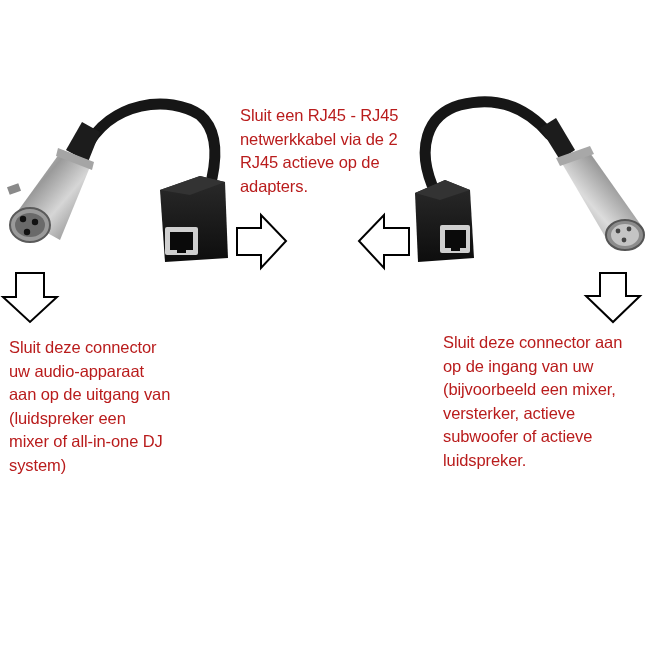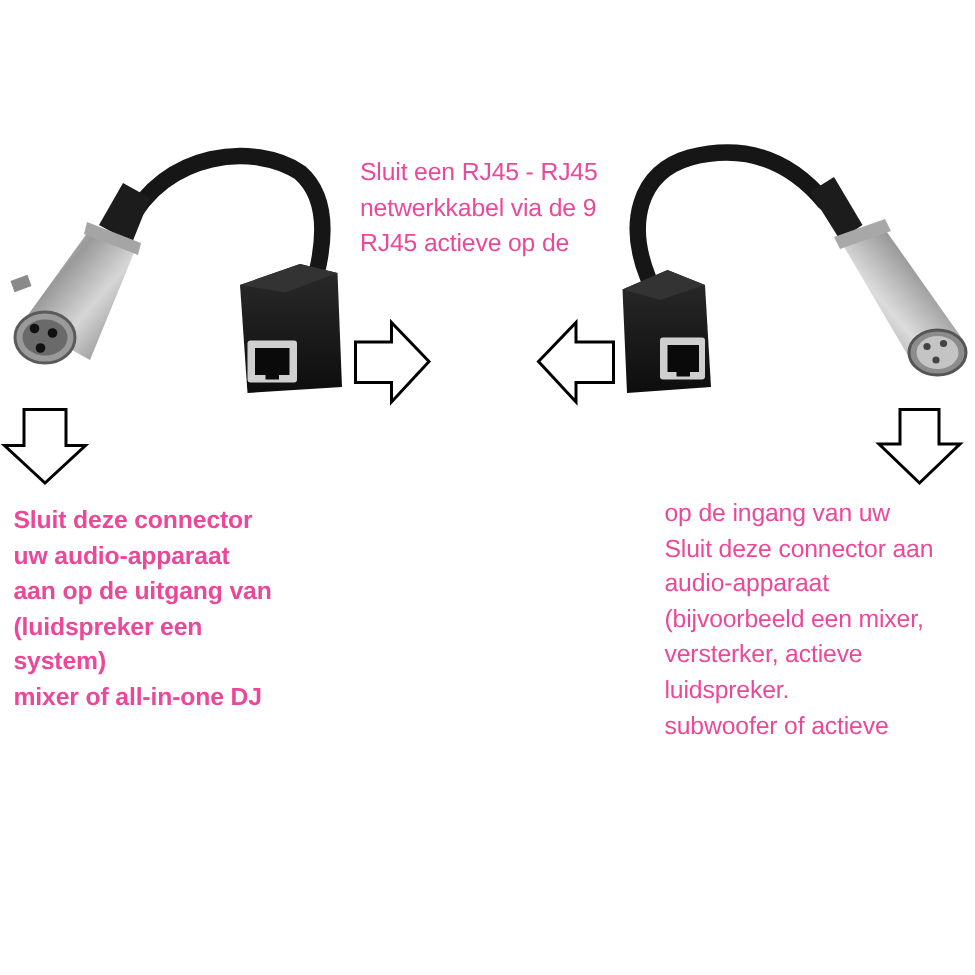--- a/index.html
+++ b/index.html
@@ -1,21 +1,21 @@
 <!DOCTYPE html>
 <html><head>
 <meta charset="utf-8">
 <style>
   html, body { margin: 0; padding: 0; background: #ffffff; }
   body { width: 650px; height: 650px; position: relative; overflow: hidden;
          font-family: "Liberation Sans", "DejaVu Sans", sans-serif; color: #111; }
-  .txt { position: absolute; font-size: 16.5px; line-height: 23.6px; color: #ec4899; letter-spacing: -0.1px; }
+  .txt { position: absolute; font-size: 16.5px; line-height: 23.6px; color: #b91c1c; letter-spacing: -0.1px; }
   .txt div { white-space: nowrap; }
   #center-text { left: 240px; top: 104px; }
-  #left-text { left: 9px; top: 336px; font-weight: bold; }
+  #left-text { left: 9px; top: 336px; }
   #right-text { left: 443px; top: 331px; }
   svg.layer { position: absolute; left: 0; top: 0; }
 </style>
 </head>
 <body>
 
 <svg class="layer" width="650" height="650" viewBox="0 0 650 650">
   <defs>
     <linearGradient id="metalL" x1="0" y1="0" x2="1" y2="1">
       <stop offset="0" stop-color="#e8e8e8"></stop>
@@ -81,34 +81,34 @@
   </g>
 
   <path d="M237,228 L261,228 L261,215 L286,241 L261,268 L261,255 L237,255 Z" fill="#ffffff" stroke="#000" stroke-width="2" stroke-linejoin="miter"></path>
   <path d="M409,228 L384,228 L384,215 L359,241 L384,268 L384,255 L409,255 Z" fill="#ffffff" stroke="#000" stroke-width="2" stroke-linejoin="miter"></path>
   <path d="M16,273 L44,273 L44,297 L57,297 L30,322 L3,297 L16,297 Z" fill="#ffffff" stroke="#000" stroke-width="2" stroke-linejoin="miter"></path>
   <path d="M600,273 L626,273 L626,296 L640,296 L613,322 L586,296 L600,296 Z" fill="#ffffff" stroke="#000" stroke-width="2" stroke-linejoin="miter"></path>
 </svg>
 
 <div id="center-text" class="txt">
   <div>Sluit een RJ45 - RJ45</div>
-  <div>netwerkkabel via de 9</div>
+  <div>netwerkkabel via de 2</div>
   <div>RJ45 actieve op de</div>
+  <div>adapters.</div>
 </div>
 
 <div id="left-text" class="txt">
   <div>Sluit deze connector</div>
   <div>uw audio-apparaat</div>
   <div>aan op de uitgang van</div>
   <div>(luidspreker een</div>
+  <div>mixer of all-in-one DJ</div>
   <div>system)</div>
-  <div>mixer of all-in-one DJ</div>
 </div>
 
 <div id="right-text" class="txt">
+  <div>Sluit deze connector aan</div>
   <div>op de ingang van uw</div>
-  <div>Sluit deze connector aan</div>
-  <div>audio-apparaat</div>
   <div>(bijvoorbeeld een mixer,</div>
   <div>versterker, actieve</div>
+  <div>subwoofer of actieve</div>
   <div>luidspreker.</div>
-  <div>subwoofer of actieve</div>
 </div>
 
 </body></html>

